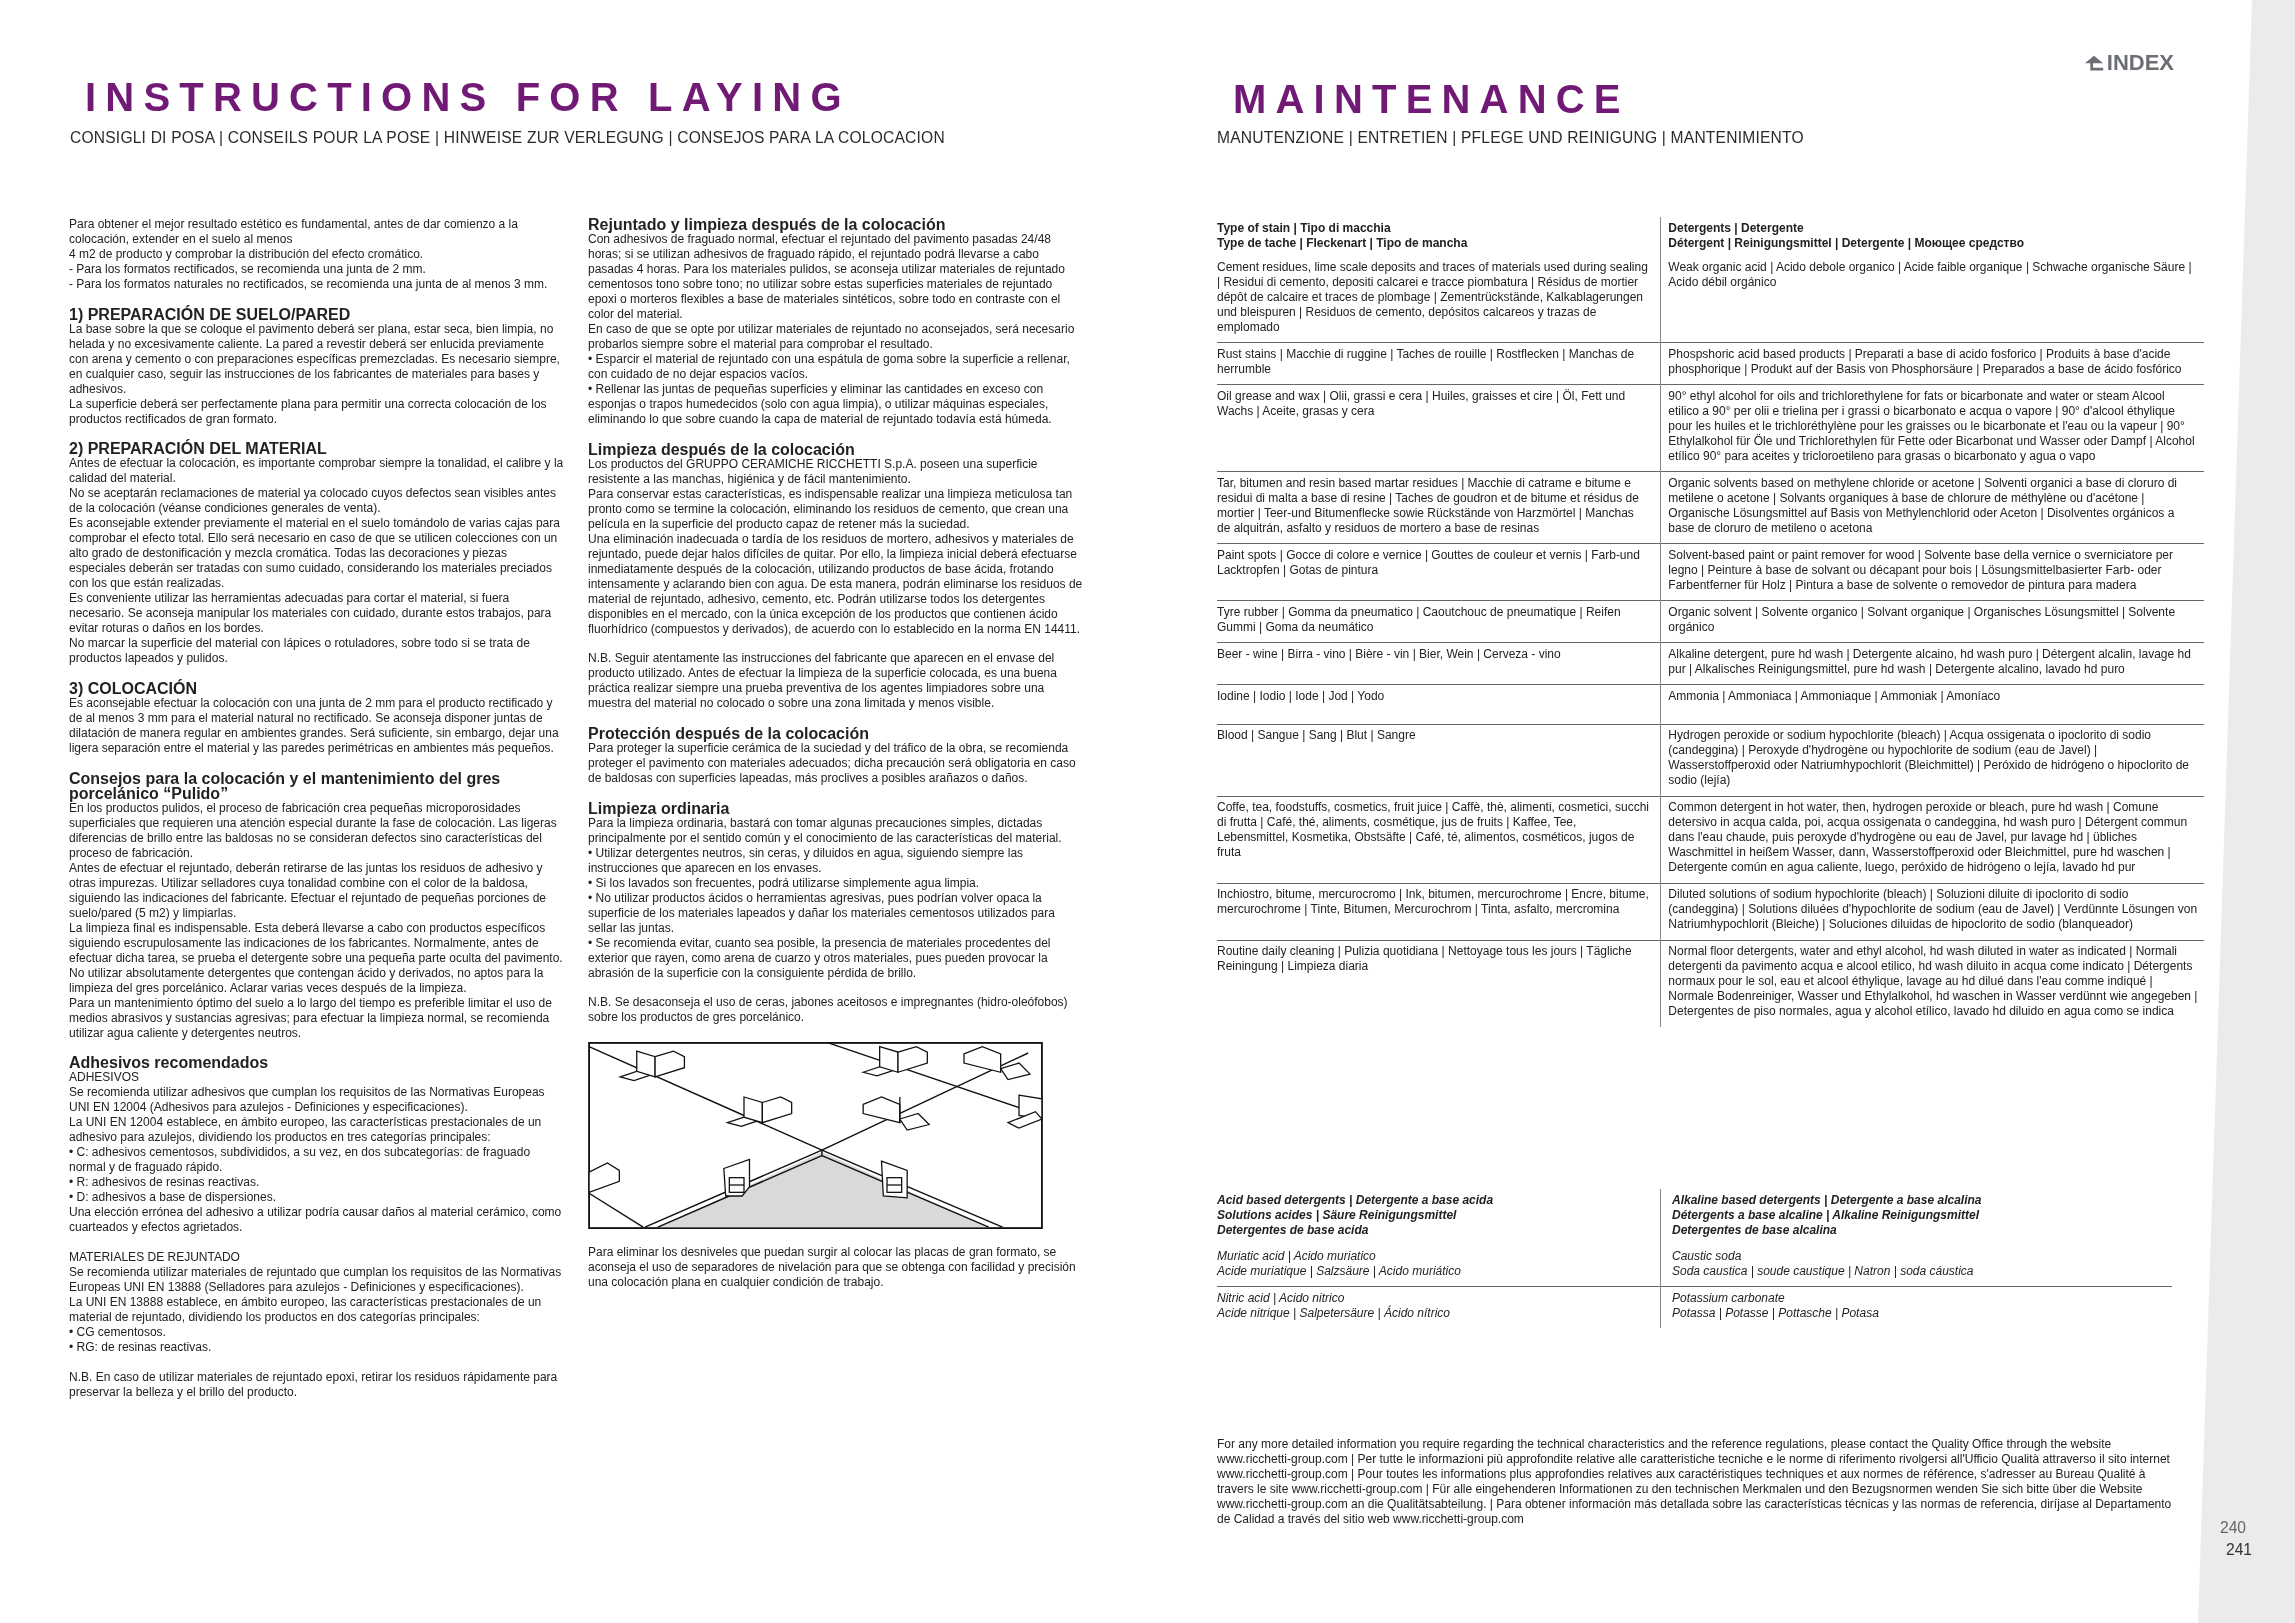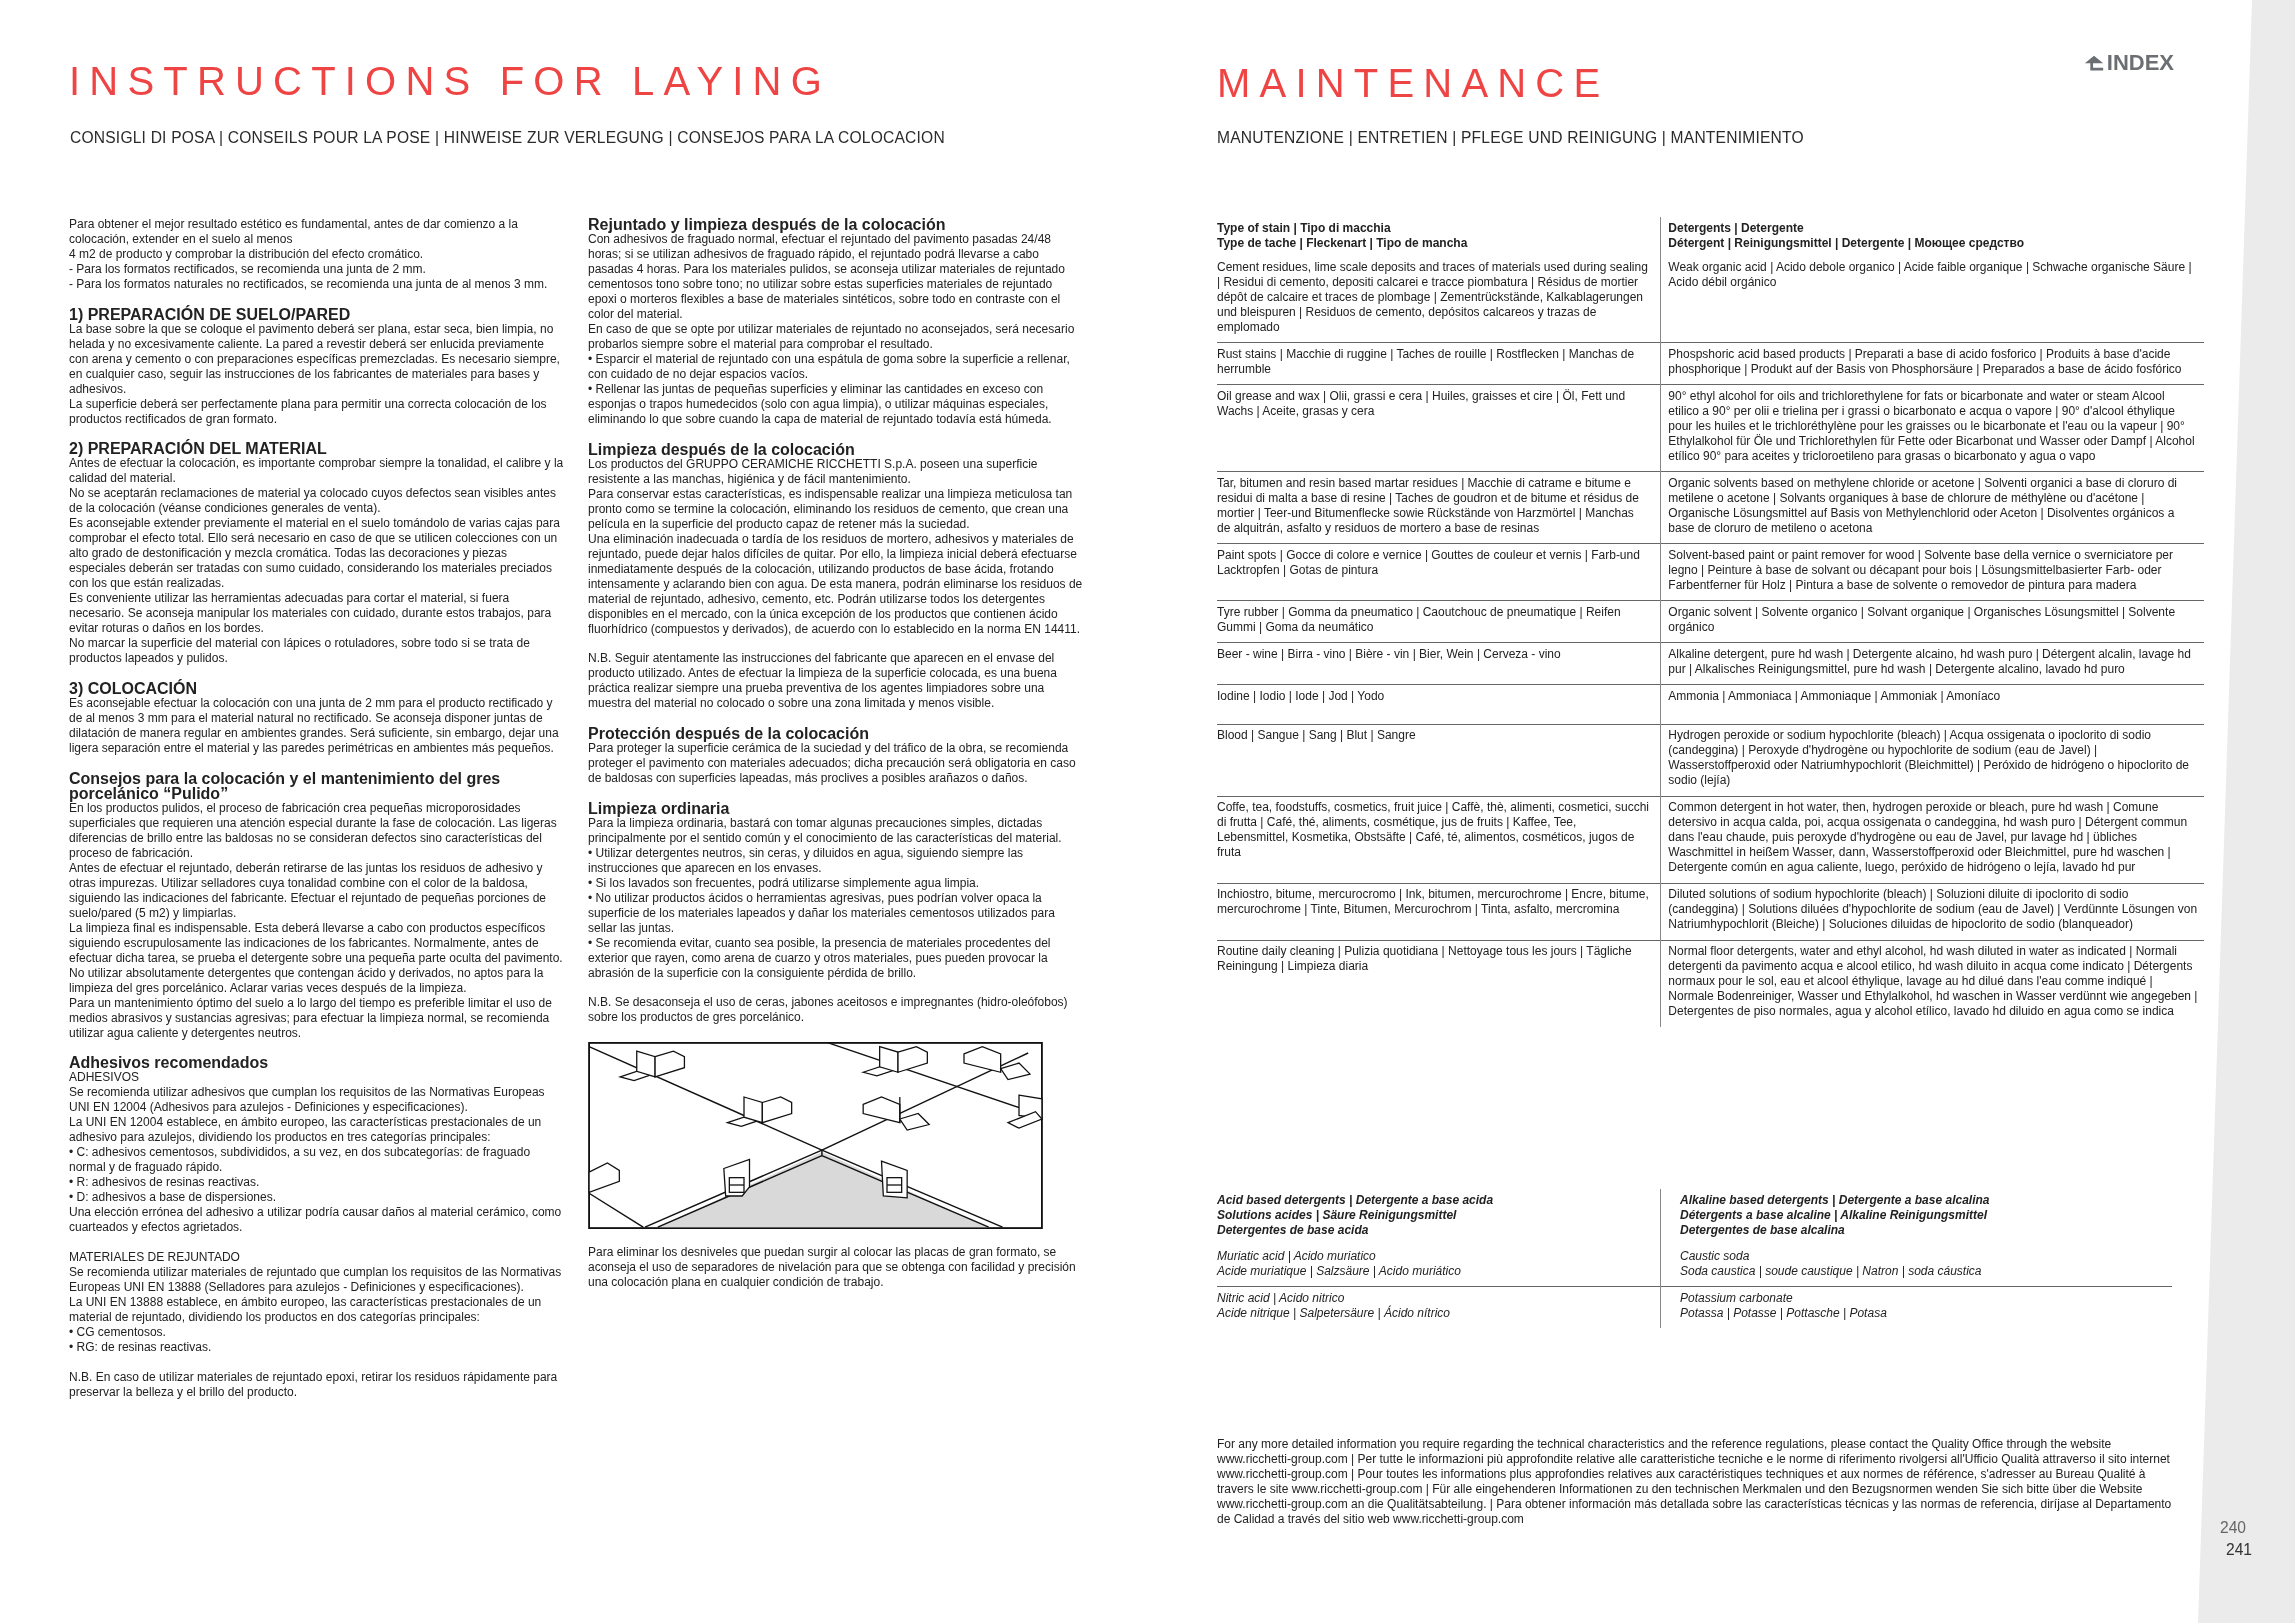--- a/index.html
+++ b/index.html
@@ -7,22 +7,22 @@
     width:2296px; height:1624px; position:relative; overflow:hidden;
     background:#ffffff; color:#2b2b2b;
     font-family:"Liberation Sans", sans-serif;
   }
   .sidebar {
     position:absolute; top:0; right:0; width:2296px; height:1624px;
     background:#ebebeb;
     clip-path: polygon(2252px 0, 2296px 0, 2296px 1624px, 2198px 1624px);
   }
   .title {
-    position:absolute; font-weight:400; font-size:40px; letter-spacing:9.2px; color:#ef4444;
-    margin:0;
+    position:absolute; font-weight:700; font-size:40px; letter-spacing:9.2px; color:#701a75;
+    margin:16px;
   }
   .subtitle {
     position:absolute; font-size:15.6px; color:#2b2b2b; letter-spacing:0.2px; margin:0;
   }
   .index-link {
     position:absolute; left:2083px; top:50px; color:#6b6e73; font-size:22px; font-weight:700;
     display:flex; align-items:center; text-decoration:none; cursor:pointer;
   }
   .index-link svg { margin-right:1.8px; }
   .col {
@@ -47,21 +47,21 @@
   table.stains td:last-child, table.stains th:last-child { padding-left:7.3px; }
   table.stains tr { border-bottom:1.4px solid #666; }
   table.stains tr:last-child { border-bottom:none; }
   table.acids {
     position:absolute; left:1217px; top:1189px; width:955px;
     border-collapse:collapse; font-size:12px; line-height:15px; color:#222;
   }
   table.acids th, table.acids td { text-align:left; vertical-align:top; padding:3.7px 5.5px 7.3px 0;font-style:italic; }
   table.acids th { font-weight:700; }
   table.acids td:first-child, table.acids th:first-child { width:432px; border-right:0.9px solid #888; padding-right:11px; }
-  table.acids td:last-child, table.acids th:last-child { padding-left:19px; }
+  table.acids td:last-child, table.acids th:last-child { padding-left:11px; }
   table.acids tr { border-bottom:1.4px solid #666; }
   table.acids tr:last-child { border-bottom:none; }
   table.acids td.dash { vertical-align:middle; }
   .footer-note {
     position:absolute; left:1217px; top:1437px; width:955px; font-size:12px; line-height:15px; color:#222; margin:0;
   }
   .page-num { position:absolute; font-size:15.6px; color:#666; }
 </style>
 </head>
 <body>

